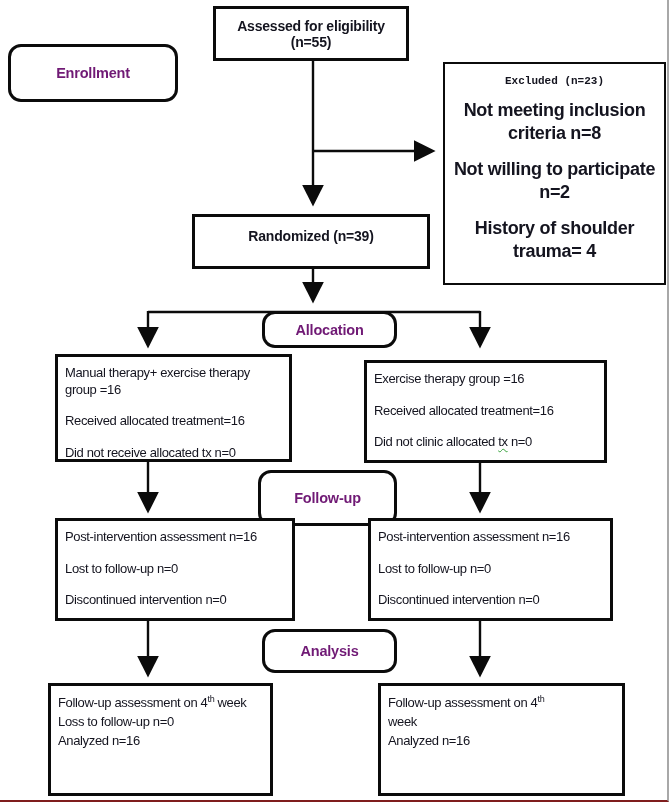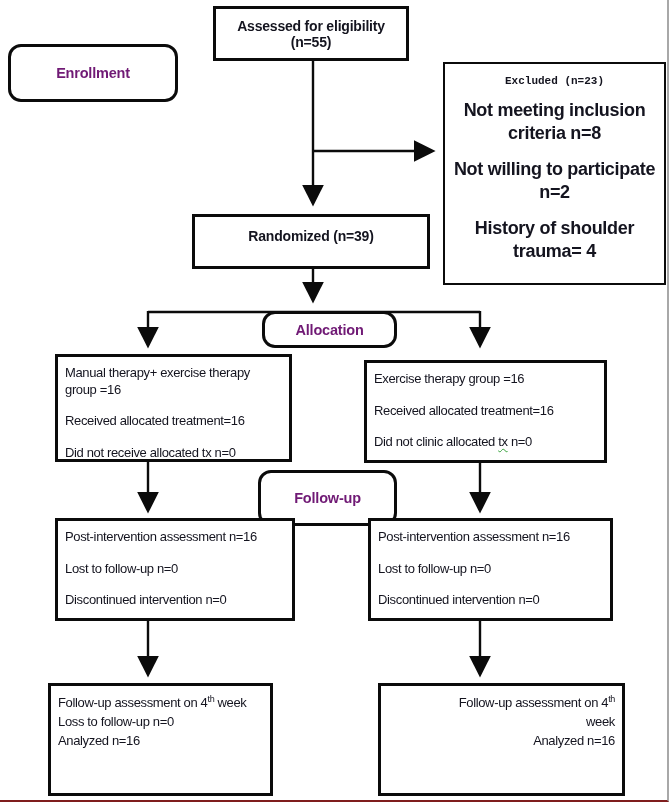--- a/index.html
+++ b/index.html
@@ -118,26 +118,29 @@
     <p>Lost to follow-up n=0</p>
     <p>Discontinued intervention n=0</p>
   </div>
 
   <div class="box body-box" style="left:368px;top:518px;width:245px;height:103px;">
     <p>Post-intervention assessment n=16</p>
     <p>Lost to follow-up n=0</p>
     <p>Discontinued intervention n=0</p>
   </div>
 
+  <div class="box rounded stage" style="left:262px;top:629px;width:135px;height:44px;">
+    <span>Analysis</span>
+  </div>
 
   <div class="box body-box tight" style="left:48px;top:683px;width:225px;height:113px;">
     <p><span>Follow-up assessment on 4</span><sup class="sup">th</sup><span> week</span></p>
     <p>Loss to follow-up n=0</p>
     <p>Analyzed n=16</p>
   </div>
 
-  <div class="box body-box tight" style="left:378px;top:683px;width:247px;height:113px;text-align:right;">
+  <div class="box body-box tight" style="left:378px;top:683px;width:247px;height:113px;">
     <p><span>Follow-up assessment on 4</span><sup class="sup">th</sup></p>
     <p>week</p>
     <p>Analyzed n=16</p>
   </div>
 
 </div>
 
 </body></html>

